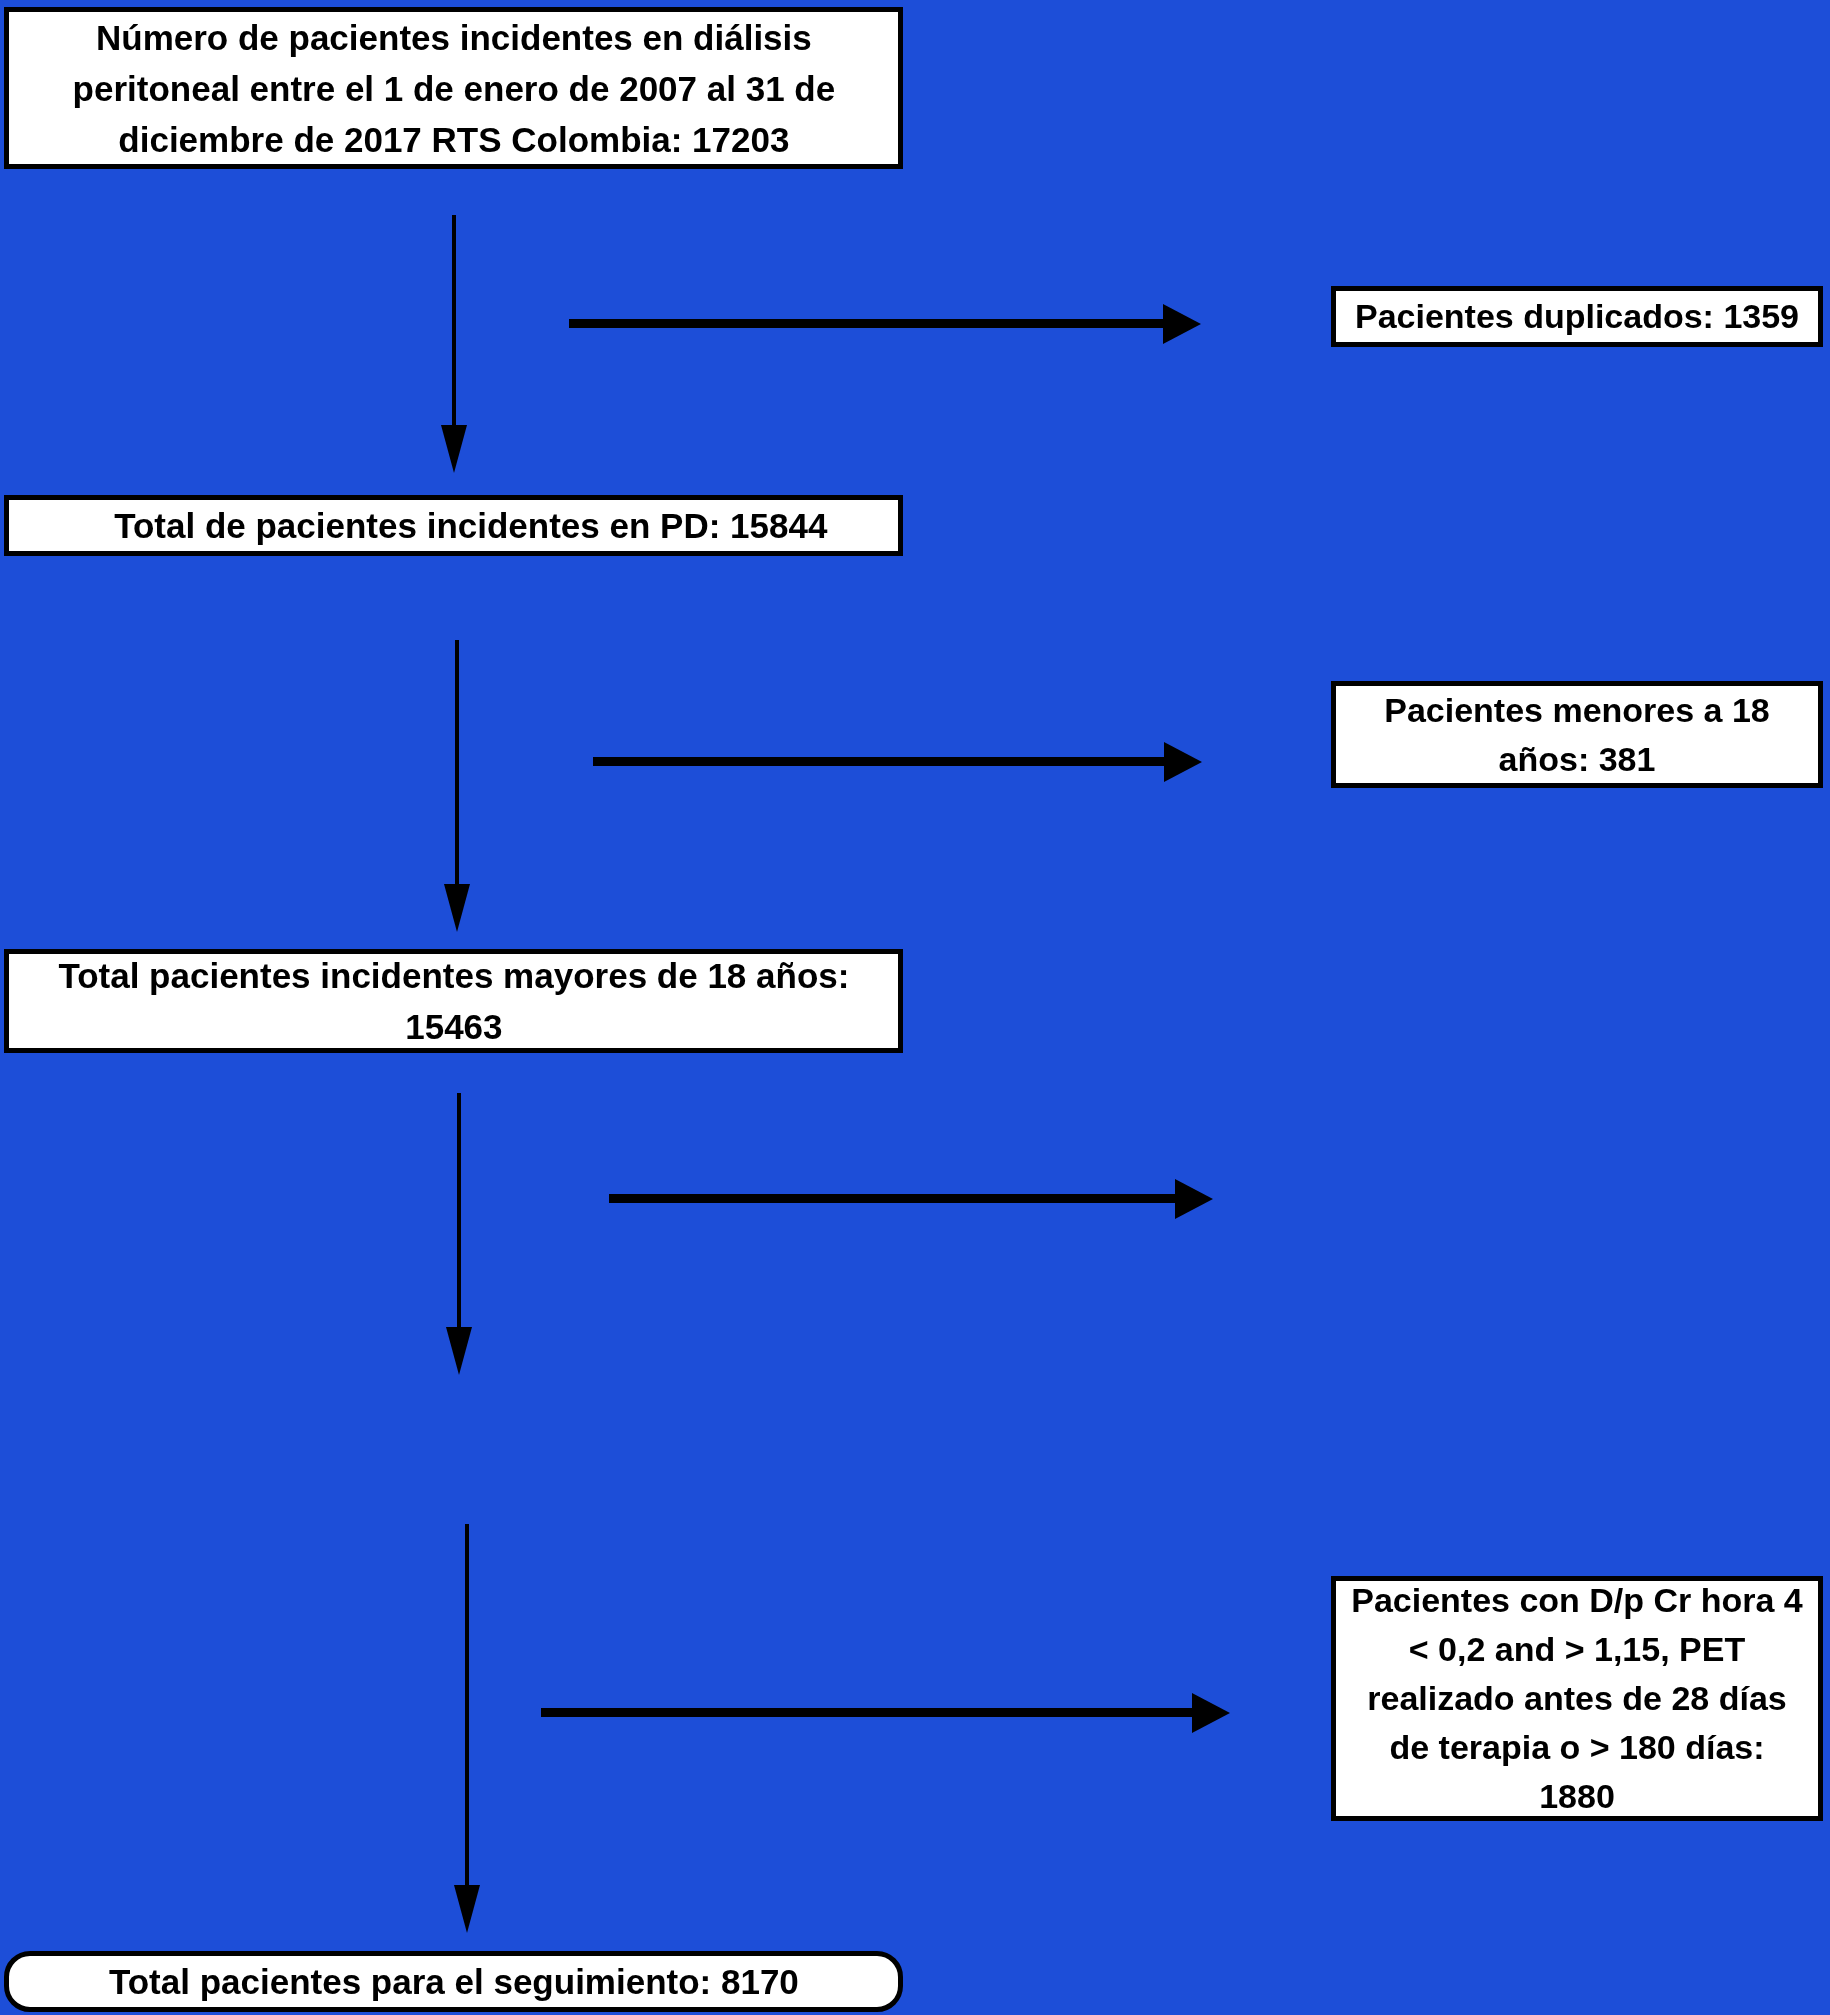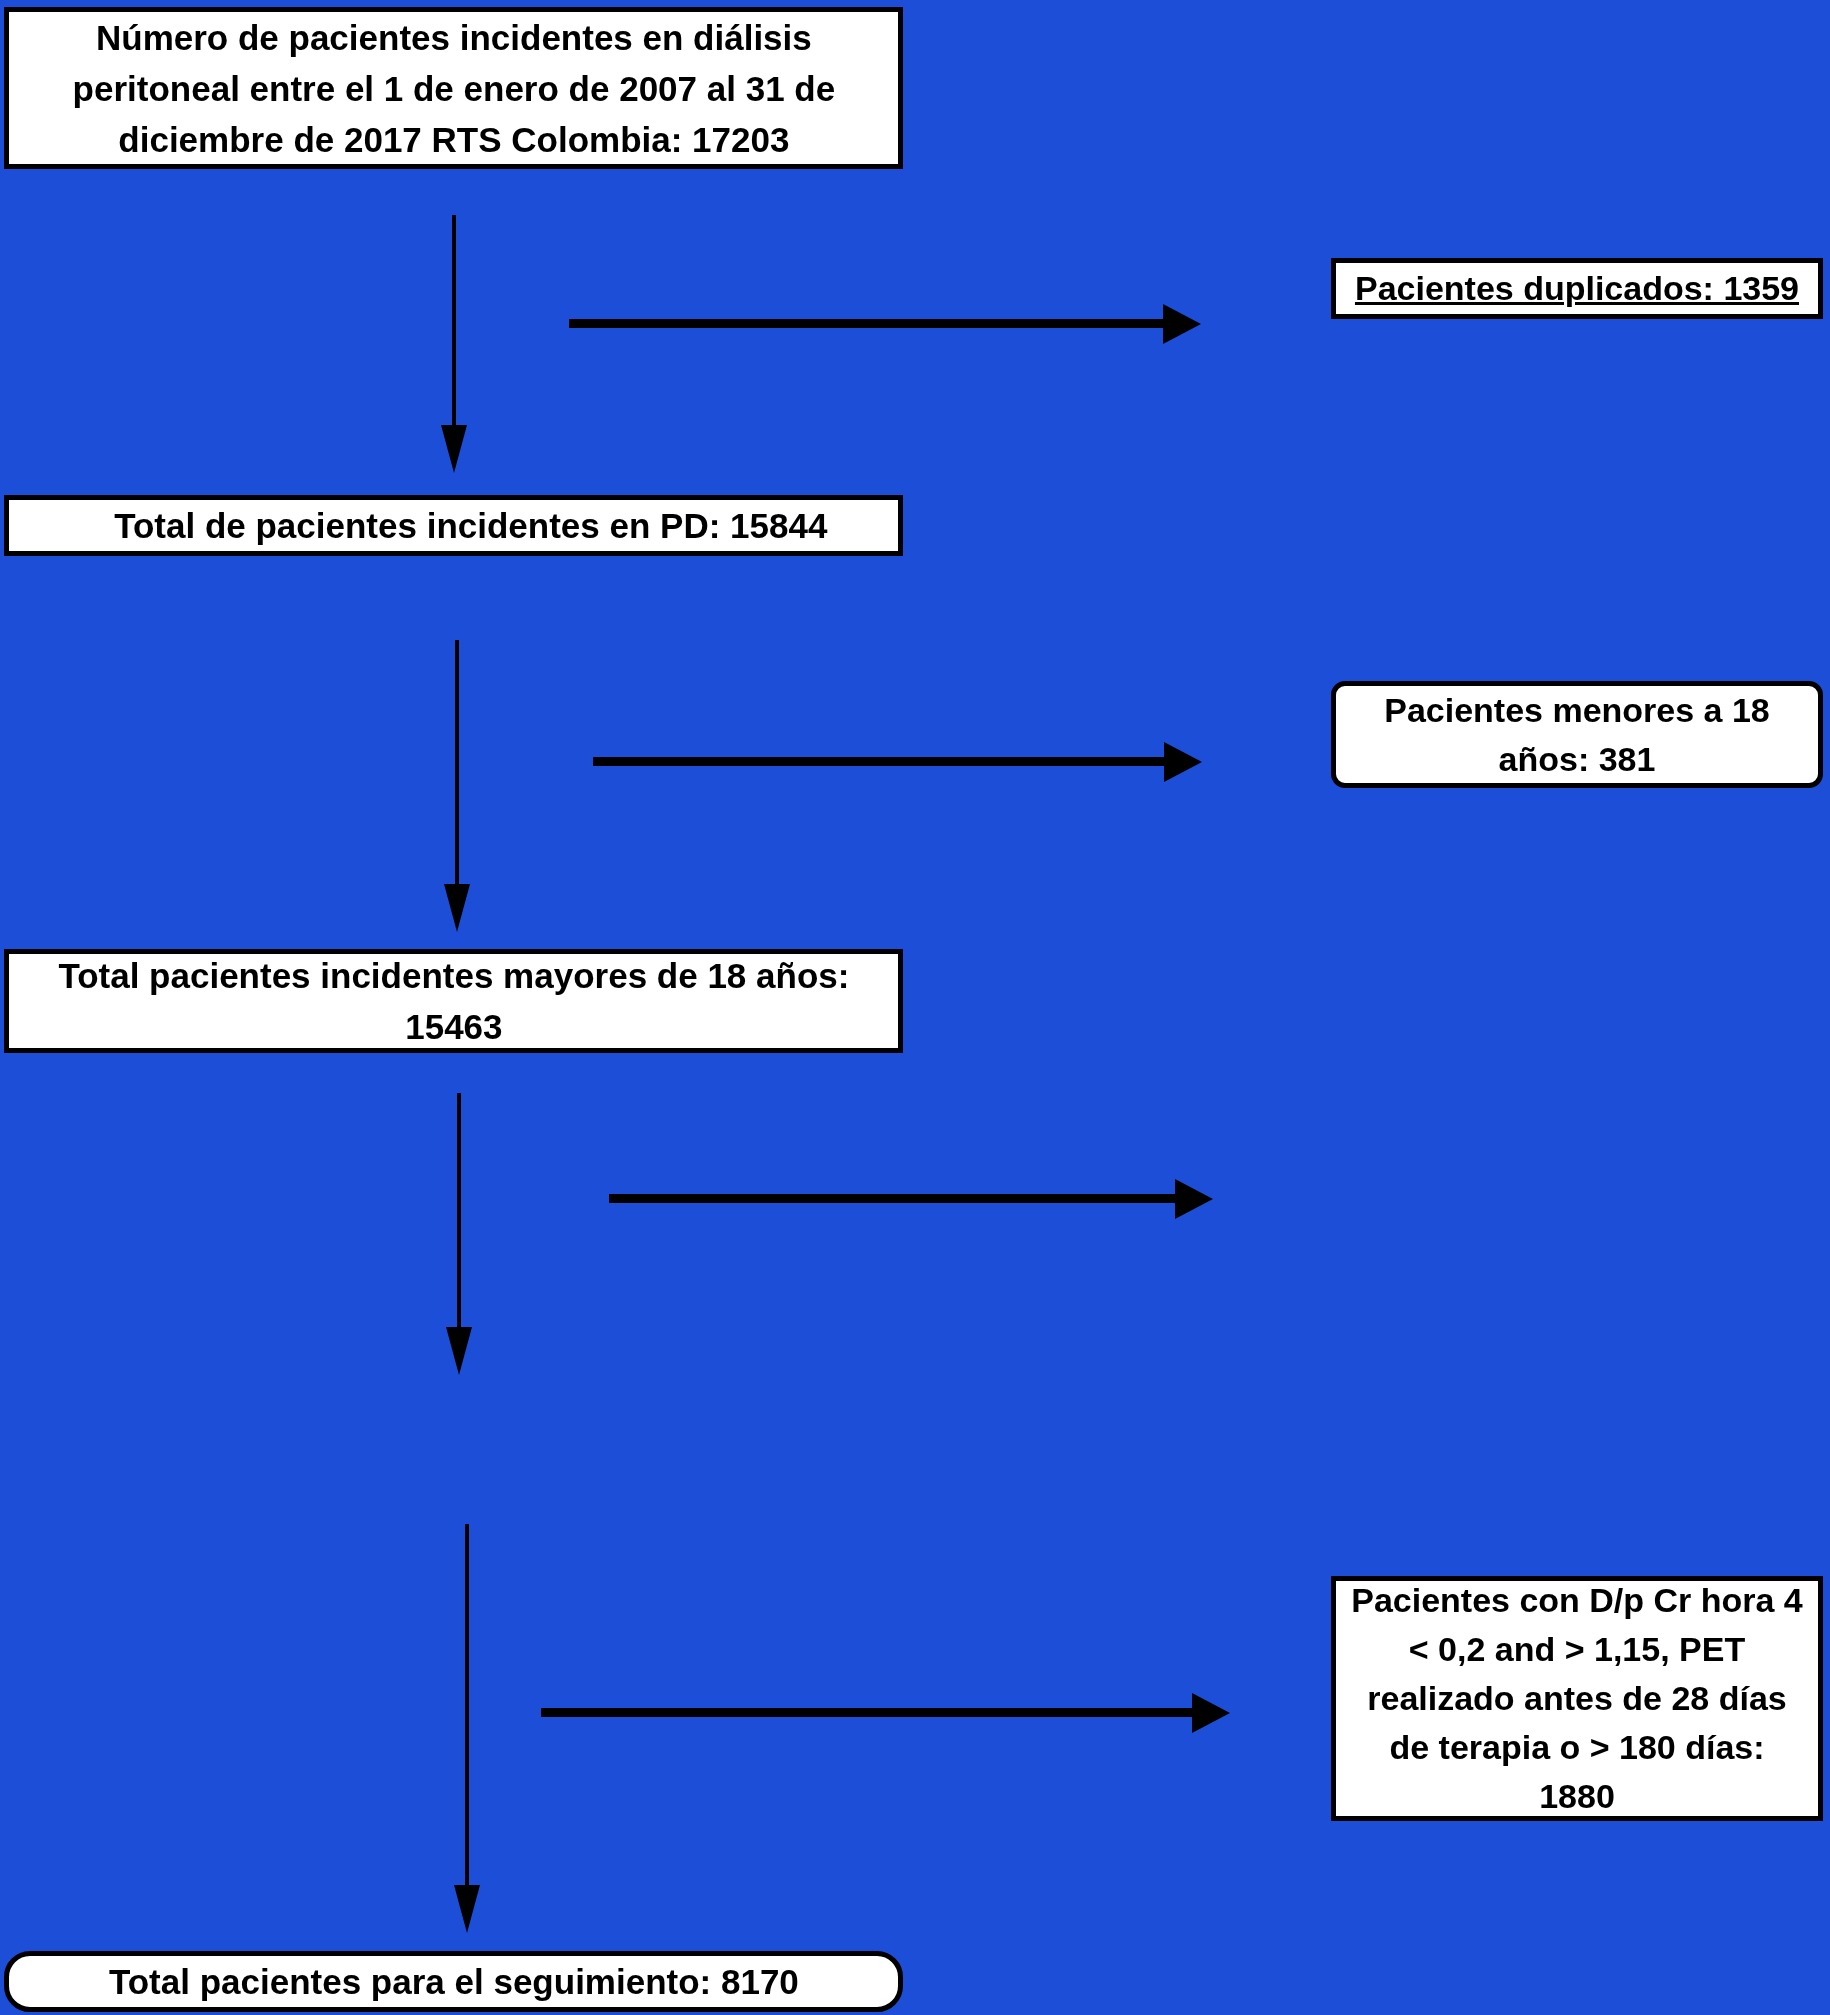--- a/index.html
+++ b/index.html
@@ -103,25 +103,25 @@
   <div class="box main" style="top:949px; height:104px;justify-content:center;">
     <span>Total pacientes incidentes mayores de 18 años:
 15463</span>
   </div>
 
 
   <div class="box main" style="top:1951px; height:61px;border-radius:26px;">
     <span>Total pacientes para el seguimiento: 8170</span>
   </div>
 
-  <div class="box excl" style="top:258px; height:61px;text-decoration:underline;">
+  <div class="box excl" style="top:286px; height:61px;">
     <span>Pacientes duplicados: 1359</span>
   </div>
 
-  <div class="box excl" style="top:681px; height:107px;border-radius:14px;">
+  <div class="box excl" style="top:681px; height:107px;">
     <span>Pacientes menores a 18
 años: 381</span>
   </div>
 
 
   <div class="box excl" style="top:1544px; height:245px;margin-top:32px;">
     <span>Pacientes con D/p Cr hora 4
 &lt; 0,2 and &gt; 1,15, PET
 realizado antes de 28 días
 de terapia o &gt; 180 días:

